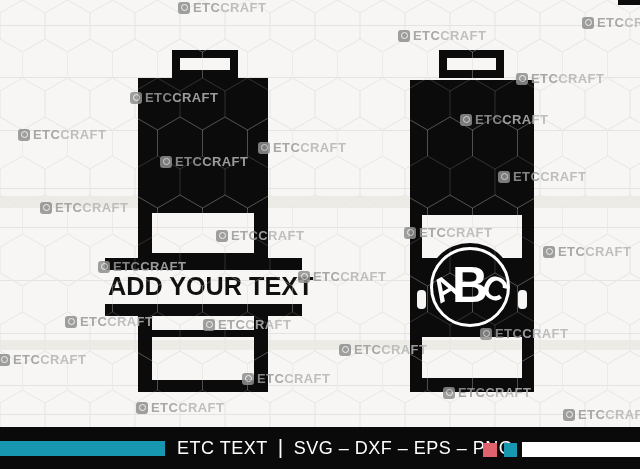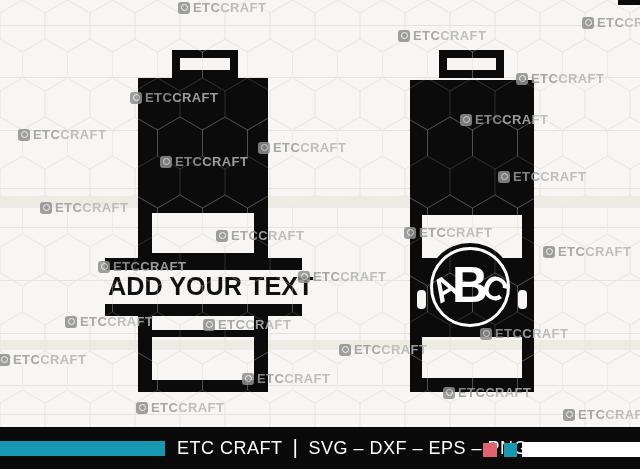--- a/index.html
+++ b/index.html
@@ -310,21 +310,21 @@
           <span class="wm-badge-inner"></span>
         </span>
         <span class="wm-etc">ETC</span>
         <span class="wm-craft" style="margin-left: -3px;">CRAFT</span>
       </span>
     </div>
 
   <div id="footer" style="background: rgb(10, 10, 10);">
     <div id="footer-teal-bar" style="background: rgb(24, 152, 176);"></div>
     <div id="footer-text" style="color: rgb(255, 255, 255);">
-      <span>ETC CRAFT</span>
+      <span>ETC TEXT</span>
       <span id="footer-sep">|</span>
       <span>SVG – DXF – EPS – PNG</span>
     </div>
     <div class="footer-chip" id="chip-red" style="background: rgb(223, 98, 110);"></div>
     <div class="footer-chip" id="chip-teal" style="background: rgb(24, 152, 176);"></div>
     <div class="footer-chip" id="chip-white" style="background: rgb(255, 255, 255);"></div>
   </div>
 
 </div>
 

